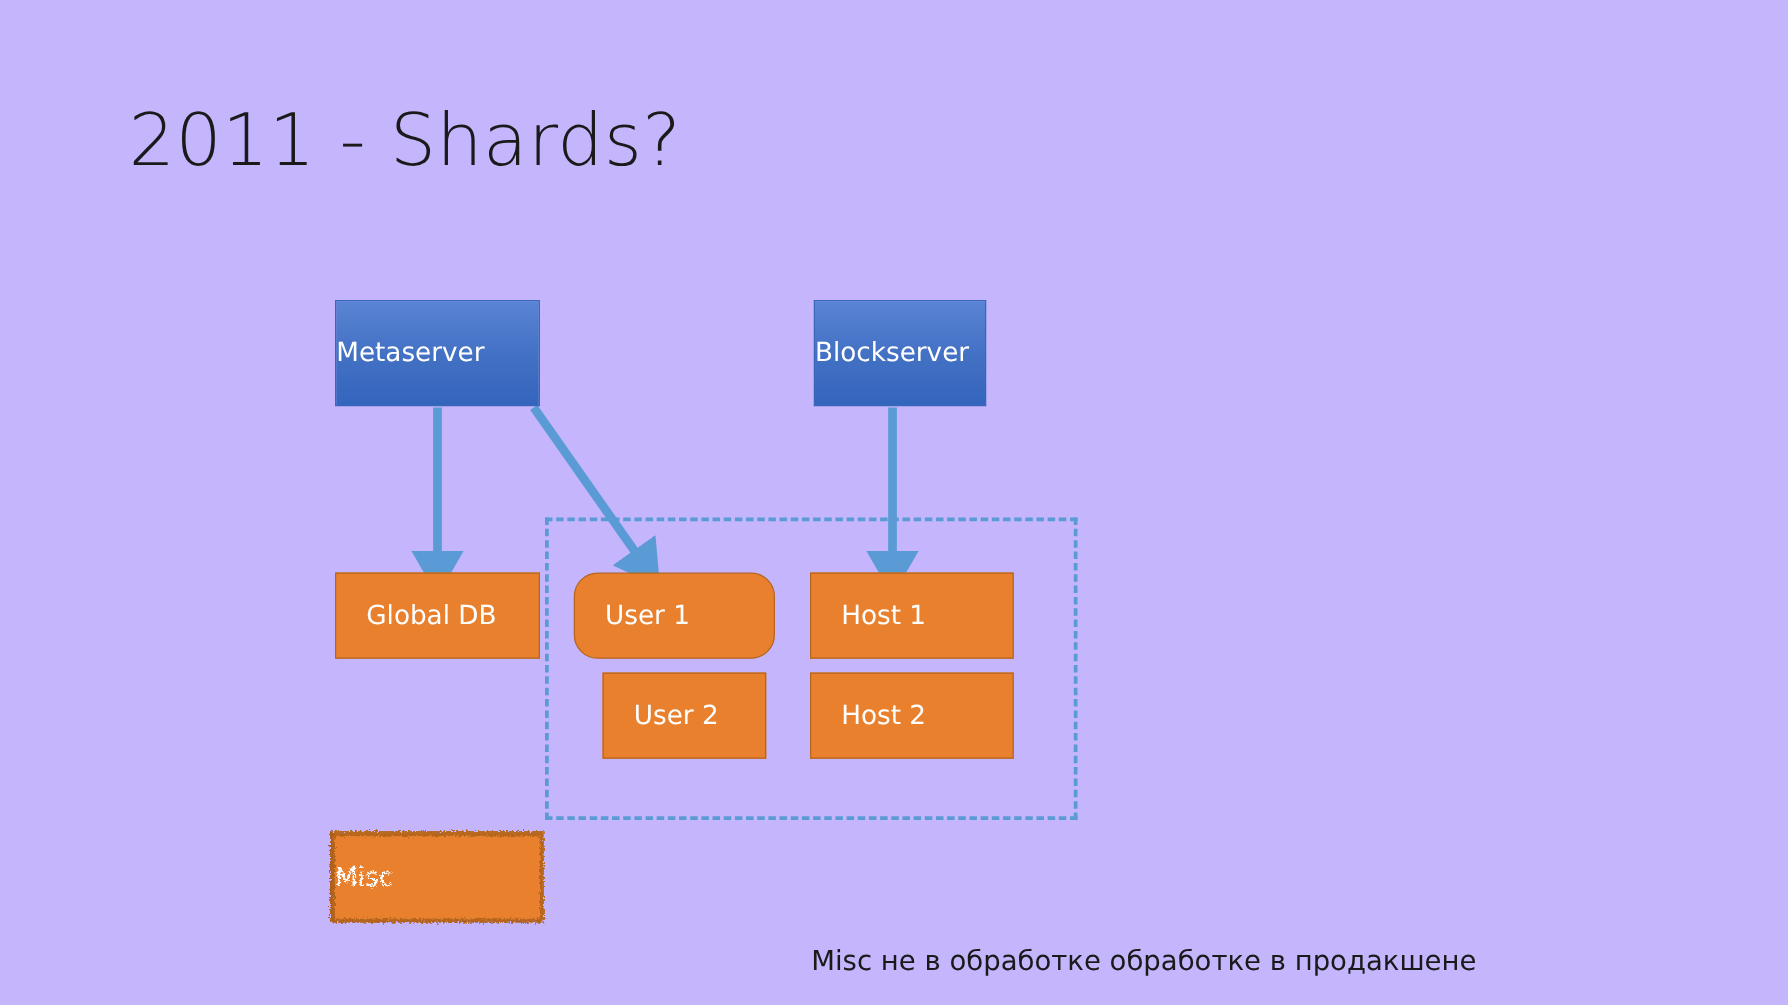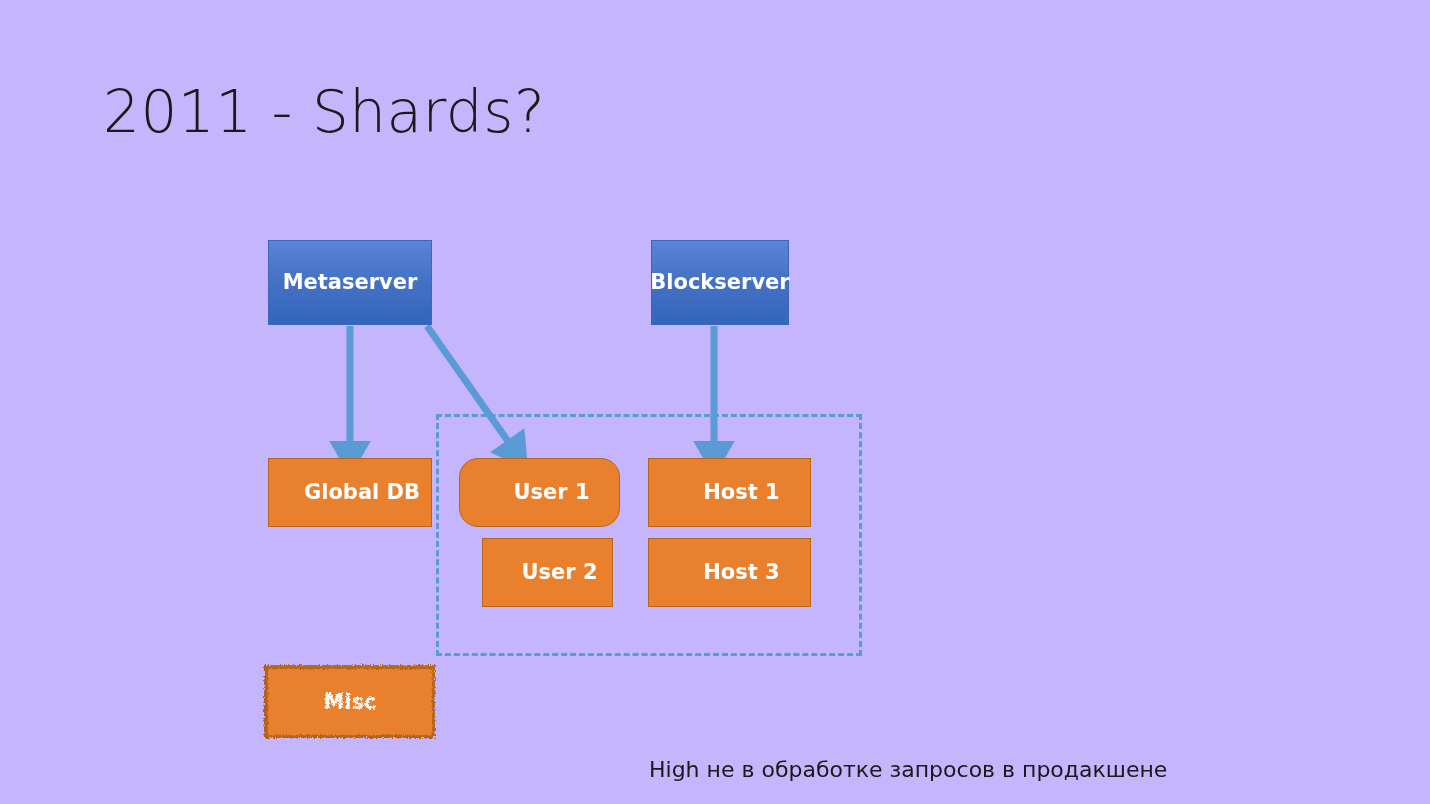--- a/index.html
+++ b/index.html
@@ -30,24 +30,23 @@
     white-space: nowrap;
     font-family: "DejaVu Sans", sans-serif;
   }
 
   
   .node {
     position: absolute;
     box-sizing: border-box;
     display: flex;
     align-items: center;
-    justify-content: center;
     color: #ffffff;
     font-size: 21px;
-    font-weight: 700;
+    font-weight: 400;
     font-family: "DejaVu Sans", sans-serif;
     line-height: 1;
     user-select: none;
   }
 
   .node.blue {
     background: linear-gradient(180deg, #5a84d6 0%, #4472c4 48%, #3465bd 100%);
     border: 1px solid #3a67b8;
   }
 
@@ -179,23 +178,23 @@
 
   <div class="node orange" style="left:648px; top:458px; width:163px; height:69px;">
     <span>Host 1</span>
   </div>
 
   <div class="node orange" style="left:482px; top:538px; width:131px; height:69px;">
     <span>User 2</span>
   </div>
 
   <div class="node orange" style="left:648px; top:538px; width:163px; height:69px;">
-    <span>Host 3</span>
+    <span>Host 2</span>
   </div>
 
   <div class="node sketchy" style="left:268px; top:669px; width:164px; height:66px;">
     <span>Misc</span>
   </div>
 
-  <div id="caption">High не в обработке запросов в продакшене</div>
+  <div id="caption">Misc не в обработке обработке в продакшене</div>
 
 
 </div>
 
 </body></html>

